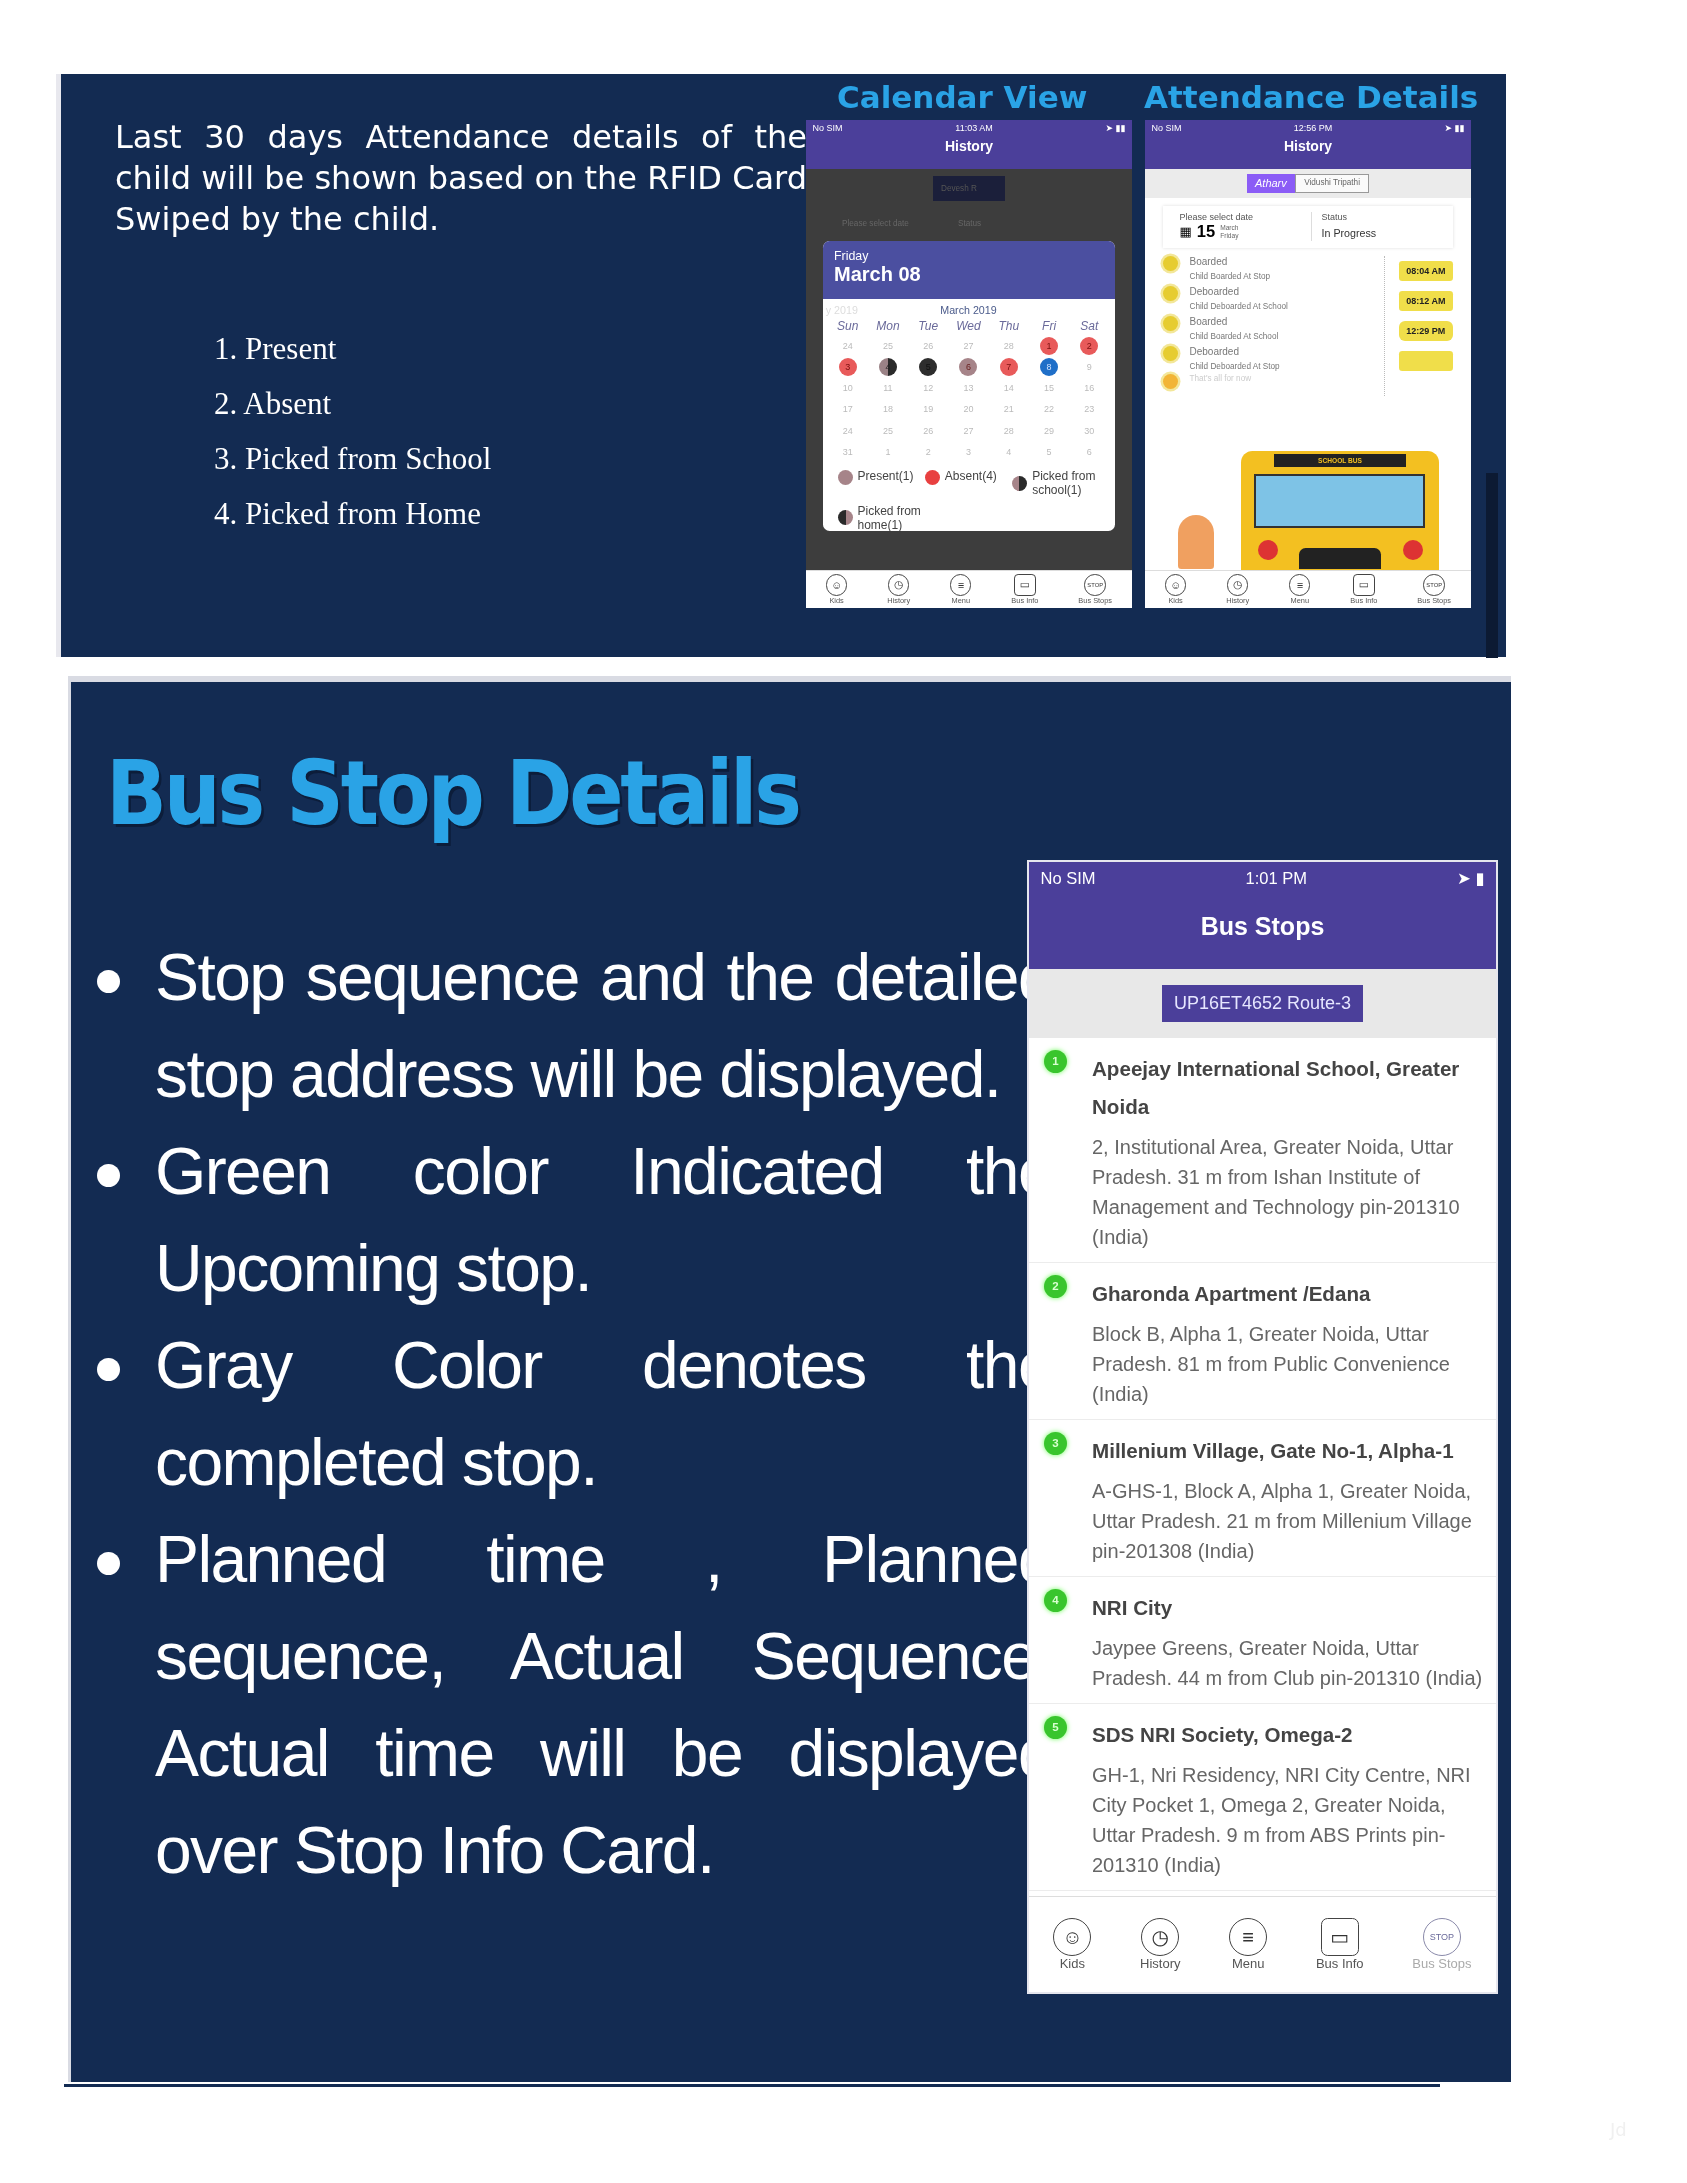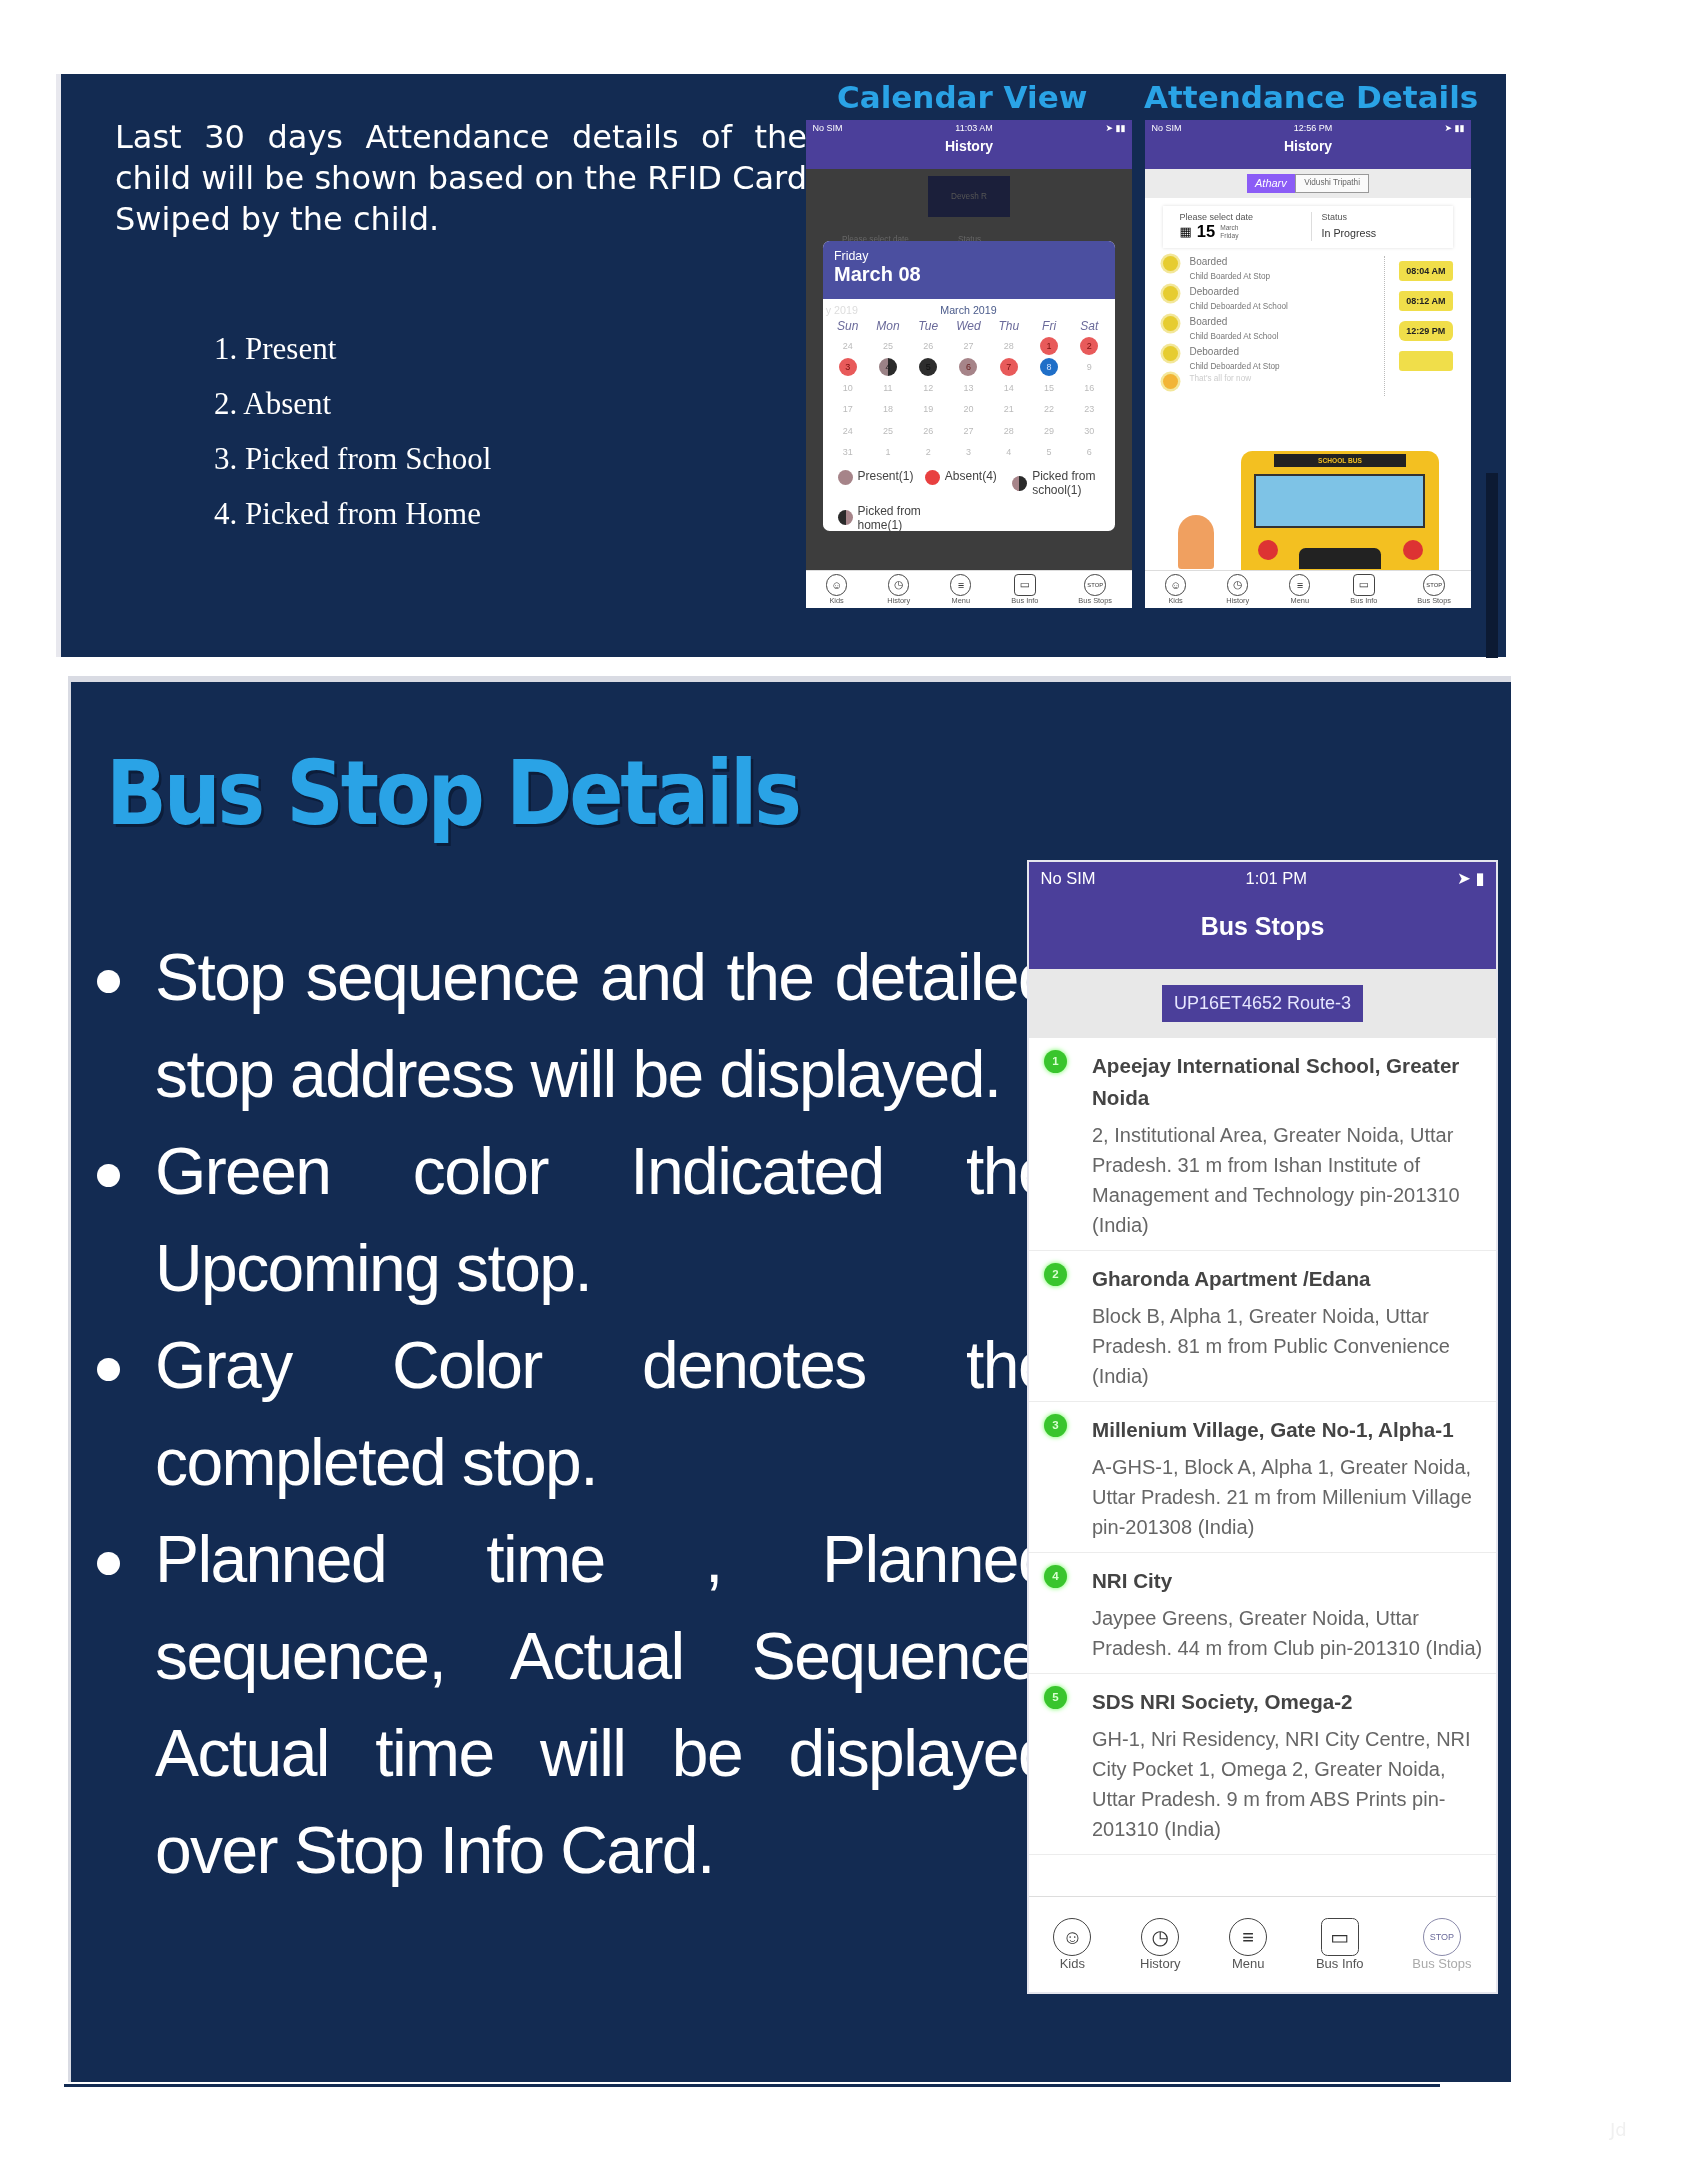--- a/index.html
+++ b/index.html
@@ -27,21 +27,21 @@
   .dot{display:inline-block;width:15px;height:15px;border-radius:50%;vertical-align:middle;margin-right:5px;}
   .timeline-item{display:flex;align-items:flex-start;font-size:10px;color:#777;}
   .tdot{width:15px;height:15px;border-radius:50%;background:#e6cc30;box-shadow:0 0 0 2.5px #f3e79a;margin-right:11.5px;flex-shrink:0;}
   .time-pill{background:#f0de4a;color:#222;font-weight:bold;font-size:9px;padding:5px 3.3px;border-radius:3.3px;width:58px;text-align:center;}
   .big-title{position:absolute;left:35px;top:59px;color:#2aa3e6;font-weight:bold;font-size:89px;letter-spacing:-3.3px;font-family:"DejaVu Sans Condensed","DejaVu Sans",sans-serif;text-shadow:2.5px 3.3px 0 #0c1d3a;}
   .bullets{position:absolute;left:26px;top:247px;width:956px;color:#fff;font-size:66px;line-height:97px;list-style:none;font-family:"Liberation Sans Narrow","Liberation Sans",sans-serif;letter-spacing:-1.6px;}
   .bullets li{position:relative;padding-left:58px;text-align:justify;text-align-last:left;}
   .bullets li::before{content:"";position:absolute;left:0;top:41px;width:23px;height:23px;border-radius:50%;background:#fff;}
   .stop{display:flex;padding:11.5px 11.5px 10px 15px;border-bottom:1.6px solid #ececec;}
   .stop-num{width:23px;height:23px;border-radius:50%;background:#39c52d;box-shadow:0 0 5px #6dfa5a;color:#d9ffd0;font-size:11.5px;font-weight:bold;display:flex;align-items:center;justify-content:center;margin-right:25px;flex-shrink:0;}
-  .stop-name{font-weight:bold;color:#444;font-size:20.6px;line-height:32px;font-family:"Liberation Sans Narrow","Liberation Sans",sans-serif;}
+  .stop-name{font-weight:bold;color:#444;font-size:20.6px;line-height:38px;font-family:"Liberation Sans Narrow","Liberation Sans",sans-serif;}
   .stop-addr{color:#666;font-size:20px;line-height:30px;margin-top:6.6px;font-family:"Liberation Sans Narrow","Liberation Sans",sans-serif;}
 </style>
 </head>
 <body>
 
 <section class="slide1">
   <p class="intro">Last 30 days Attendance details of the child will be shown based on the RFID Card Swiped by the child.</p>
   <ul class="olist">
     <li>1. Present</li>
     <li>2. Absent</li>
@@ -55,21 +55,21 @@
   <div class="phone" style="left:745px;top:46px;width:326px;height:488px;">
     <div class="appbar" style="height:49px;">
       <div class="status">
         <span>No SIM</span>
         <span>11:03 AM</span>
         <span>➤ ▮▮</span>
       </div>
       <div class="hdr">History</div>
     </div>
     <div class="cal-dim">
-      <div style="margin:6.6px auto;width:82px;background:#1b1f3a;color:#555;font-size:8.2px;text-align:center;padding:16px;">Devesh R</div>
+      <div style="margin:6.6px auto;width:72px;background:#1b1f3a;color:#555;font-size:8.2px;padding:8px;">Devesh R</div>
       <div style="display:flex;gap:49px;padding:11.5px 36px;color:#666;font-size:8.2px;">
         <span>Please select date</span>
         <span>Status</span>
       </div>
     </div>
     <div class="cal-card">
       <div class="cal-head">
         <div style="font-size:12.4px;">Friday</div>
         <div style="font-size:20px;font-weight:bold;">March 08</div>
       </div>

